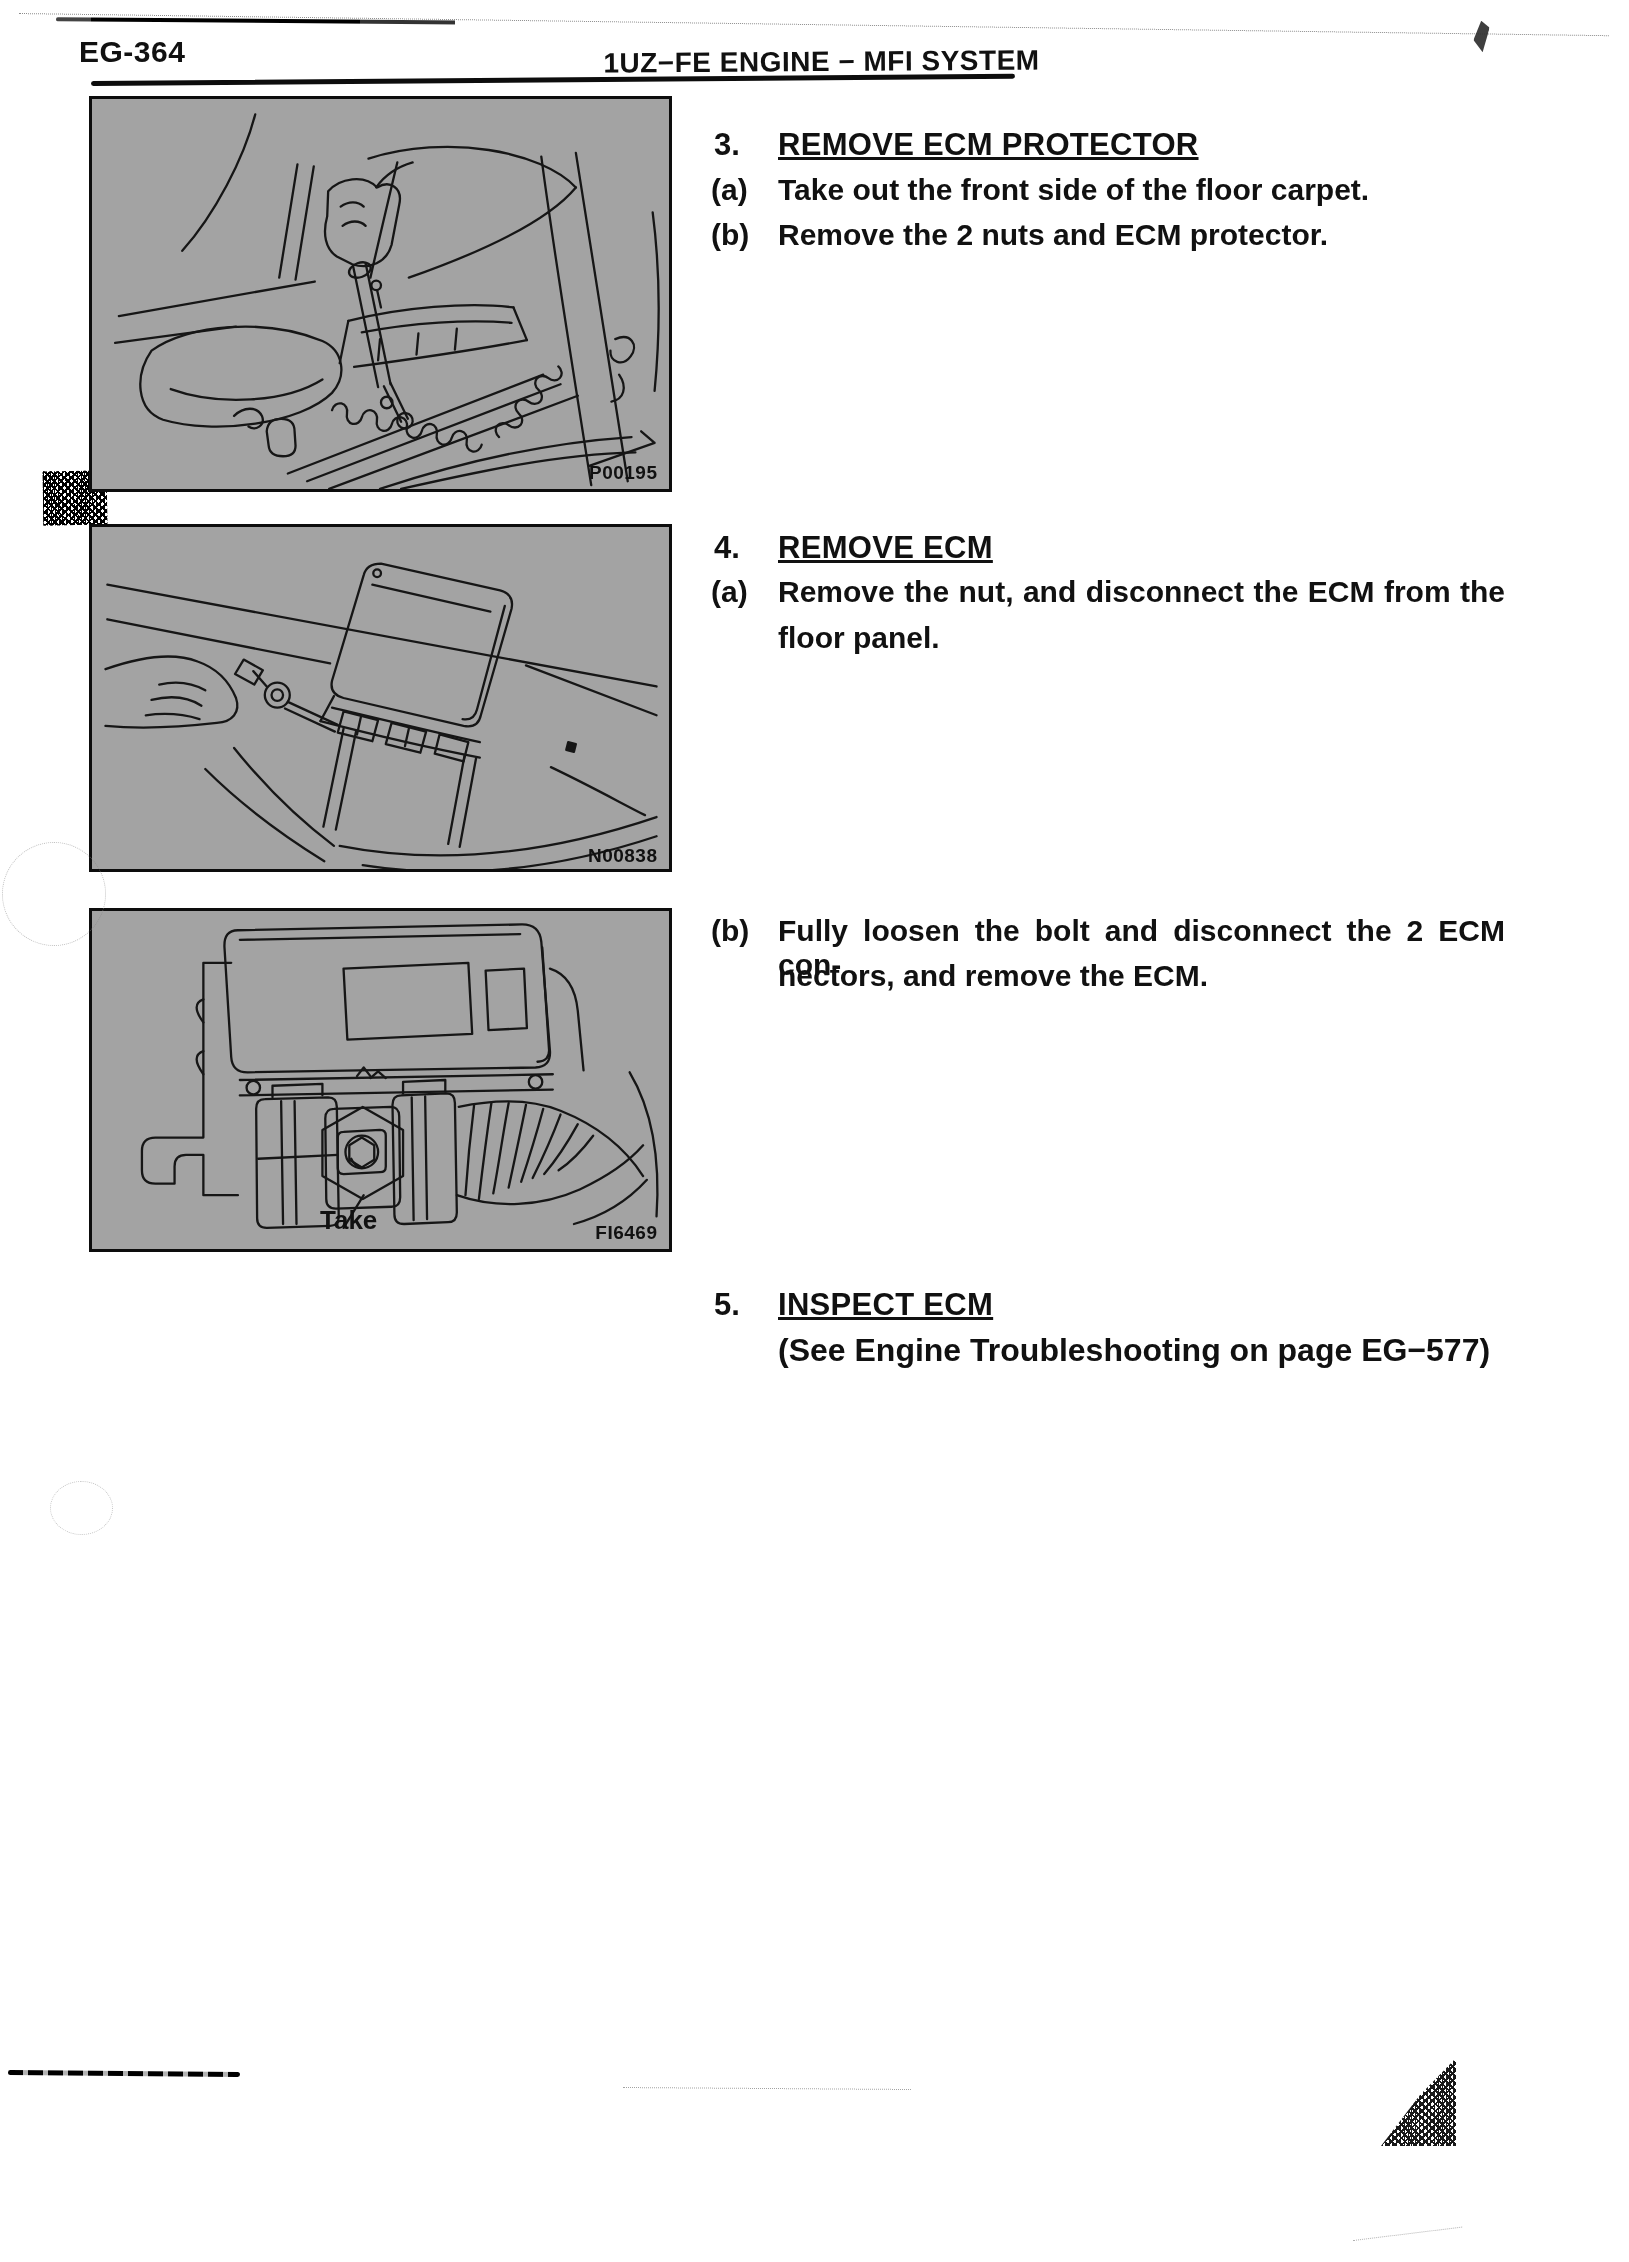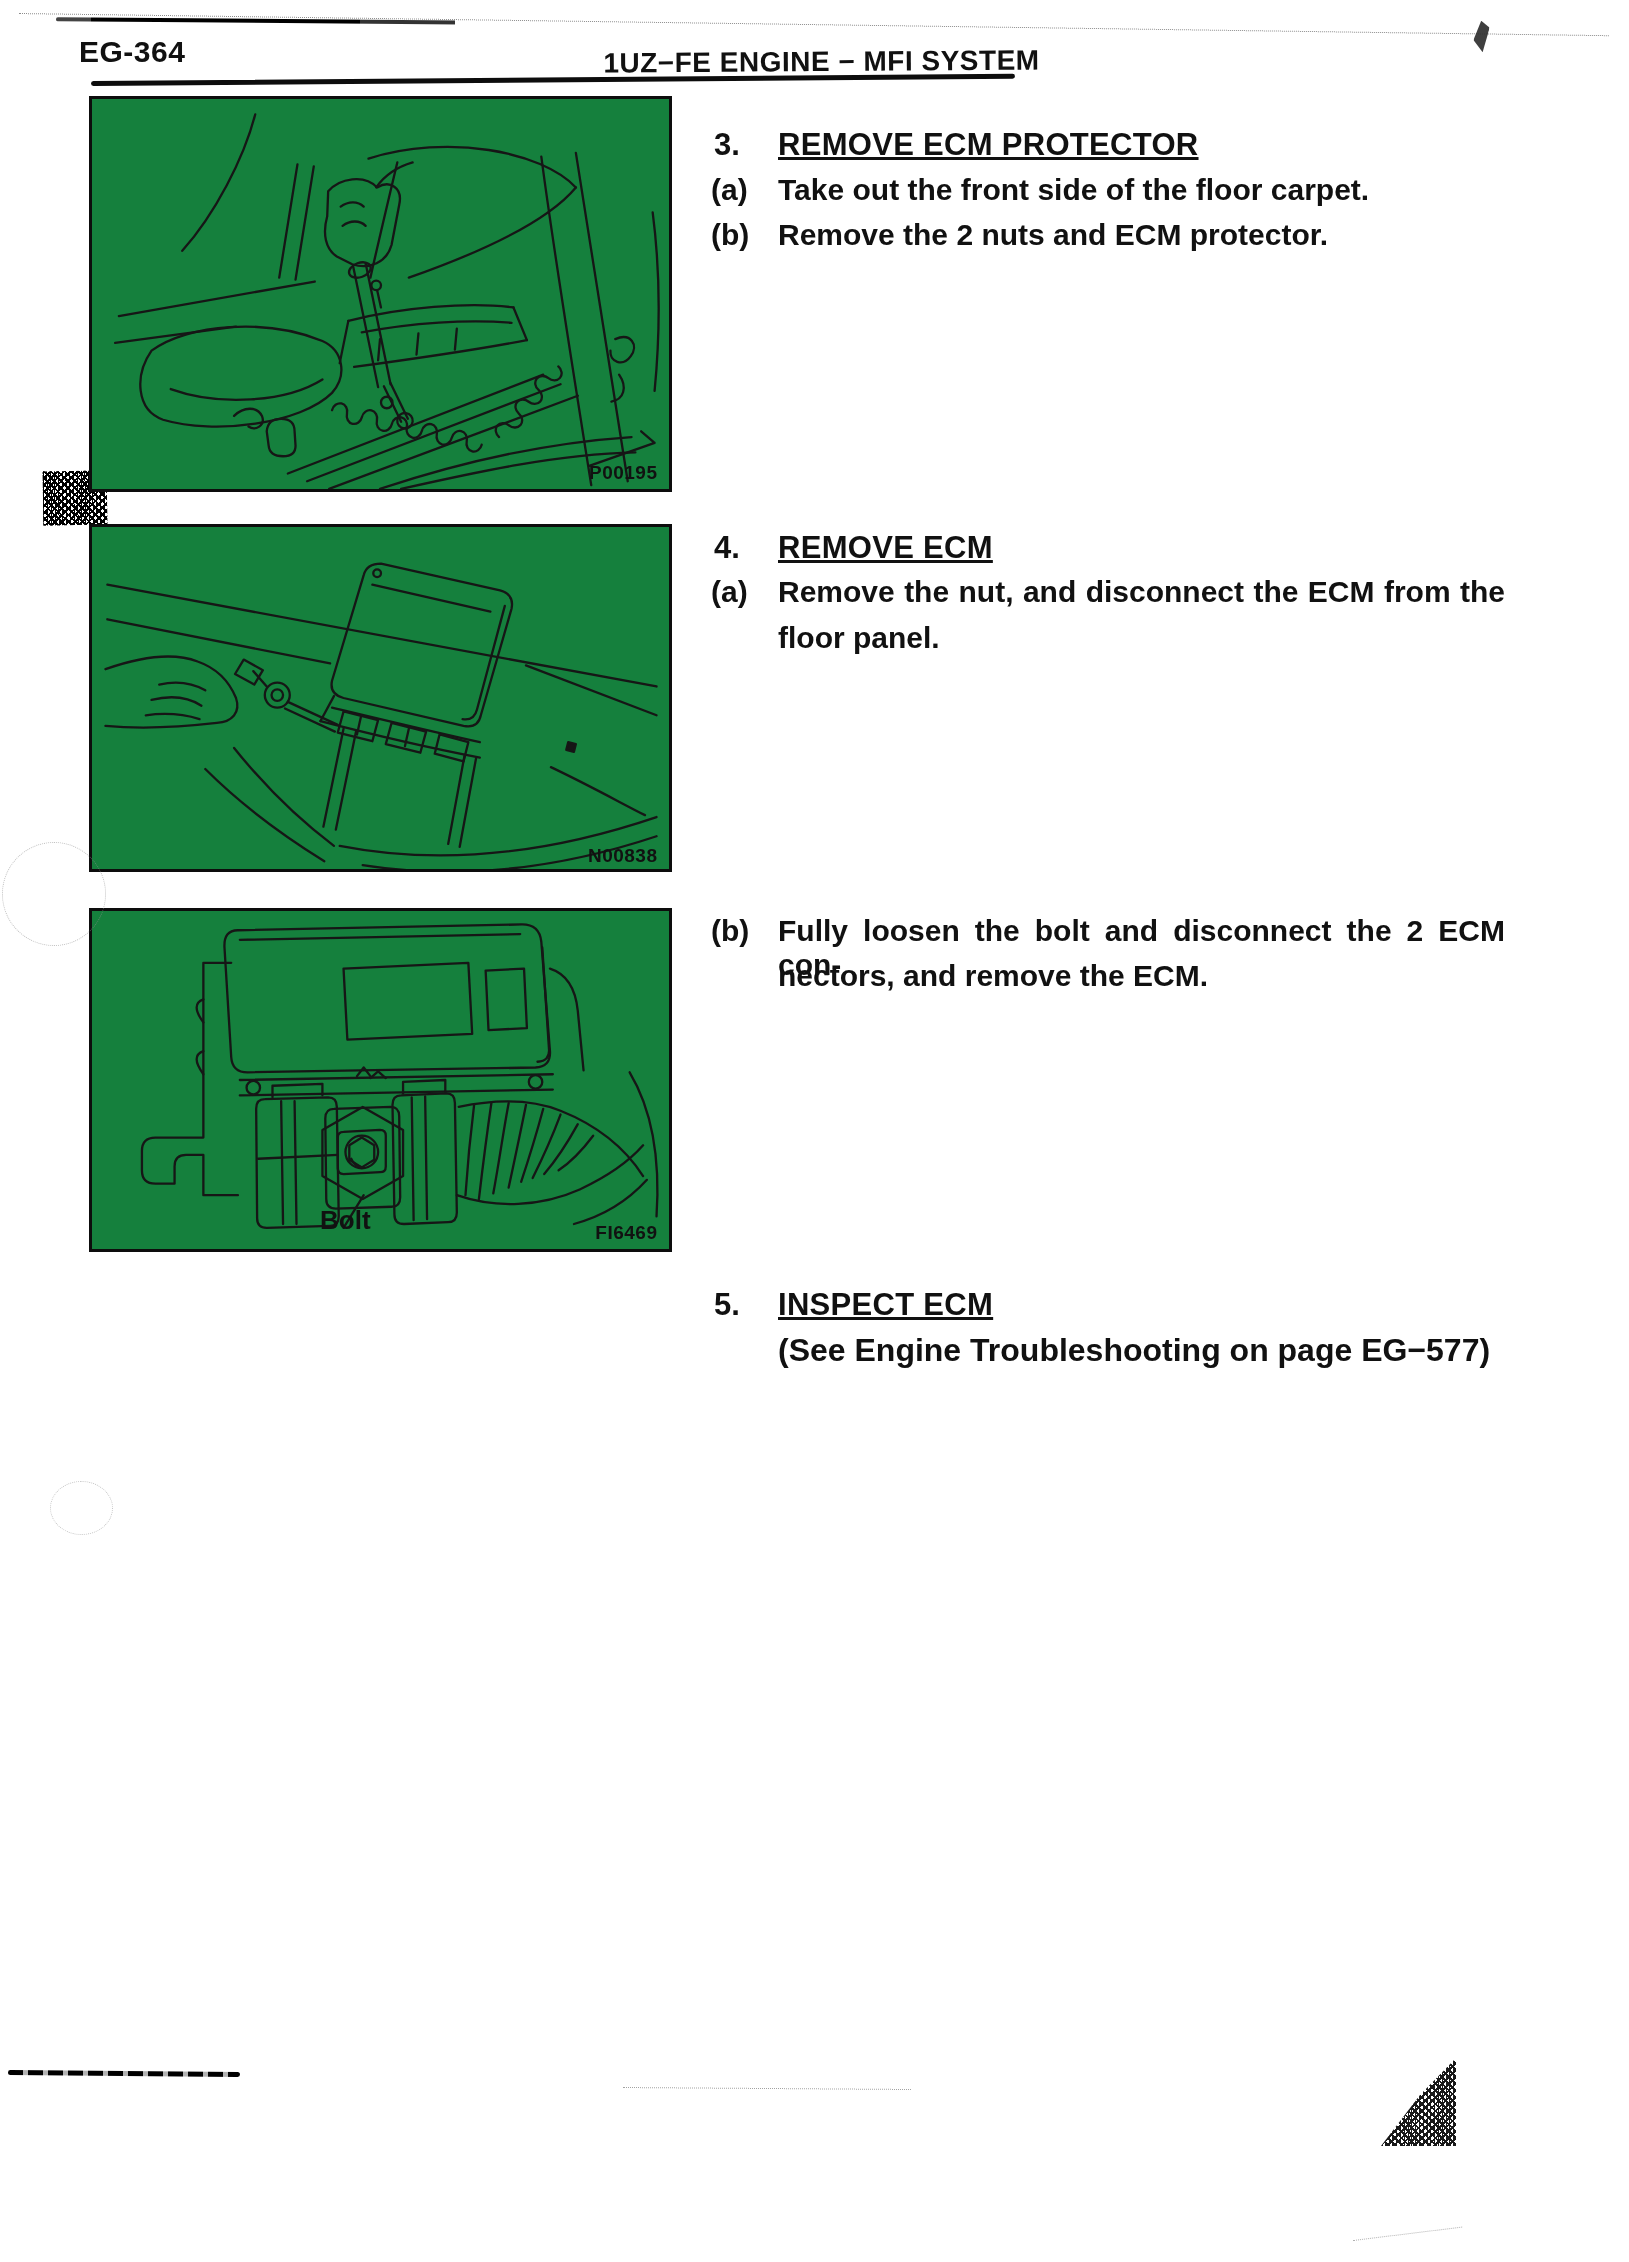--- a/index.html
+++ b/index.html
@@ -14,21 +14,21 @@
   .abs{position:absolute;}
 
   
   .page-num{left:79px;top:35px;font-size:30px;font-weight:700;letter-spacing:0.5px;}
   .header-title{left:574px;top:46px;width:495px;text-align:center;
     font-size:28px;font-weight:700;letter-spacing:0.5px;transform:rotate(-.4deg);}
   .header-rule{left:91px;top:81px;width:924px;height:4.8px;background:#0d0d0d;
     transform:rotate(-.45deg);transform-origin:left center;border-radius:2.9px;}
 
   
-  .fig{border:3.8px solid #0d0d0d;background:#15803d;}
+  .fig{border:3.8px solid #0d0d0d;background:#a3a3a3;}
   .fig-1{left:89px;top:96px;width:577px;height:390px;}
   .fig-2{left:89px;top:524px;width:577px;height:342px;}
   .fig-3{left:89px;top:908px;width:577px;height:338px;}
   .fig svg{position:absolute;left:0;top:0;}
   .fig svg *{stroke:#161616;stroke-width:2.4;fill:none;stroke-linecap:round;stroke-linejoin:round;}
   .fig-code{position:absolute;right:11.5px;bottom:4.8px;font-size:19px;font-weight:600;letter-spacing:0.5px;}
   .bolt-label{position:absolute;left:228px;top:294px;font-size:26px;font-weight:600;}
 
   
   .sec-num{left:714px;font-size:31px;font-weight:700;}
@@ -246,21 +246,21 @@
         <path d="M434 200 C428 232 424 262 418 294"></path>
         <path d="M452 202 C446 232 440 260 434 288"></path>
         <path d="M470 206 C463 232 455 258 447 282"></path>
         <path d="M488 212 C479 236 469 258 459 278"></path>
         <path d="M506 222 C495 242 483 260 471 274"></path>
         <path d="M522 234 C510 250 498 262 486 270"></path>
         <path d="M560 168 C584 208 592 258 588 318"></path>
         <path d="M502 326 C532 318 558 302 578 280"></path>
       </g>
     </svg>
-    <div class="bolt-label">Bolt</div>
+    <div class="bolt-label">Take</div>
     <div class="fig-code">FI6469</div>
   </div>
 
   <div class="abs sec-num" style="top:127px;">3.</div>
   <div class="abs sec-title" style="top:127px;">REMOVE ECM PROTECTOR</div>
 
   <div class="abs step-letter" style="top:173px;">(a)</div>
   <div class="abs step-line" style="top:173px;">Take out the front side of the floor carpet.</div>
 
   <div class="abs step-letter" style="top:218px;">(b)</div>

